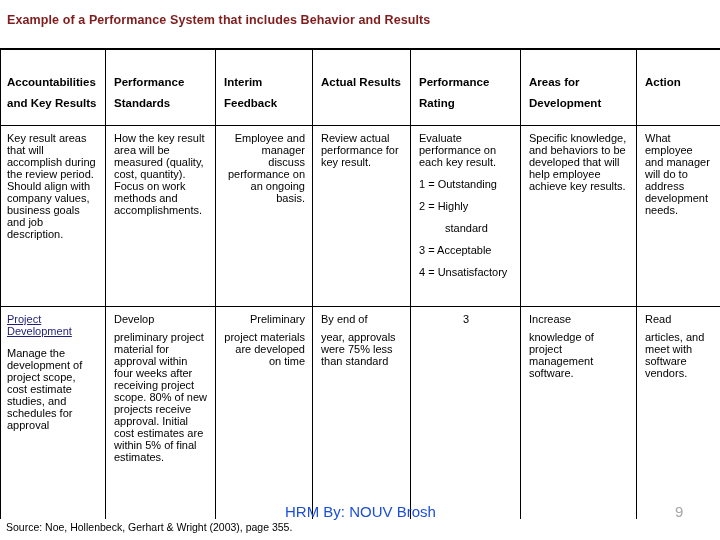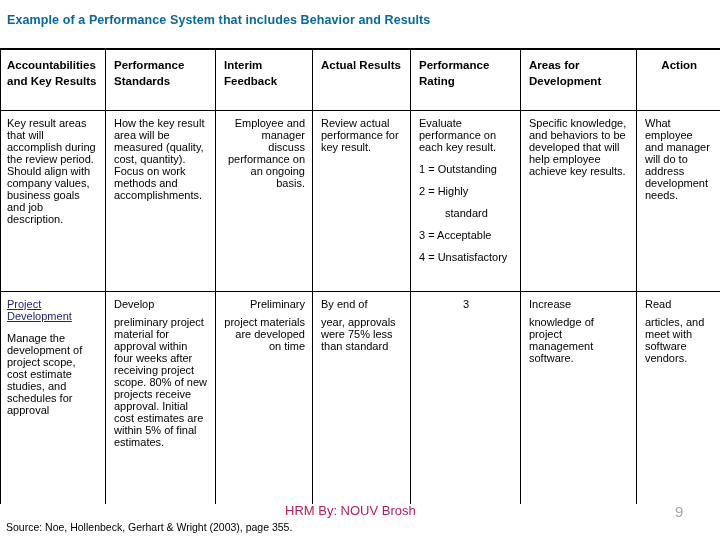--- a/index.html
+++ b/index.html
@@ -18,21 +18,21 @@
     -webkit-font-smoothing: none;
   }
 
   
   #slide-title {
     position: absolute;
     left: 7px;
     top: 13px;
     font-size: 12.5px;
     font-weight: bold;
-    color: #0369a1;
+    color: #7f1d1d;
     letter-spacing: 0.1px;
     white-space: nowrap;
   }
 
   
   #perf-table {
     position: absolute;
     left: 0px;
     top: 48px;
     width: 720px;
@@ -47,22 +47,22 @@
     border-left: 1px solid #000000;
     border-right: 1px solid #000000;
     background: #ffffff;
   }
   #perf-table tr.head-row td {
     border-top: 2px solid #000000;
     border-bottom: 1px solid #000000;
     font-weight: bold;
     height: 47px;
     font-size: 11.5px;
-    line-height: 16px;
-    padding-top: 7px;
+    line-height: 21px;
+    padding-top: 22px;
   }
   #perf-table tr.row-1 td {
     border-bottom: 1px solid #000000;
     height: 168px;
   }
   #perf-table tr.row-2 td {
     border-bottom: none;
     height: 200px;
   }
 
@@ -87,39 +87,39 @@
     color: #1f1f7a;
     text-decoration: underline;
     display: block;
     margin-bottom: 10px;
   }
 
   .rating-line { display: block; margin-top: 10px; }
 
   
   .head-c2, .head-c3, .head-c4, .head-c5, .head-c6 { padding-left: 16px; }
-  .head-c7 { padding-left: 22px; text-align: center; }
+  .head-c7 { padding-left: 22px; }
   .head-c3 { padding-left: 20px; }
   .head-c4 { padding-left: 22px; }
 
   
   .body-c2 { padding-left: 13px; }
   .body-c3 { padding-left: 18px; text-align: right; }
   .body-c4 { padding-left: 18px; }
   .body-c5 { padding-left: 11px; }
   .body-c6 { padding-left: 14px; }
   .body-c7 { padding-left: 14px; margin-top: 25px; }
 
   
   #watermark {
     position: absolute;
     left: 285px;
     top: 503px;
-    font-size: 13px;
-    color: #be185d;
+    font-size: 15px;
+    color: #1d4ed8;
     white-space: nowrap;
   }
   #page-number {
     position: absolute;
     left: 675px;
     top: 503px;
     font-size: 15px;
     color: #a6a6a6;
   }
   #source-line {

